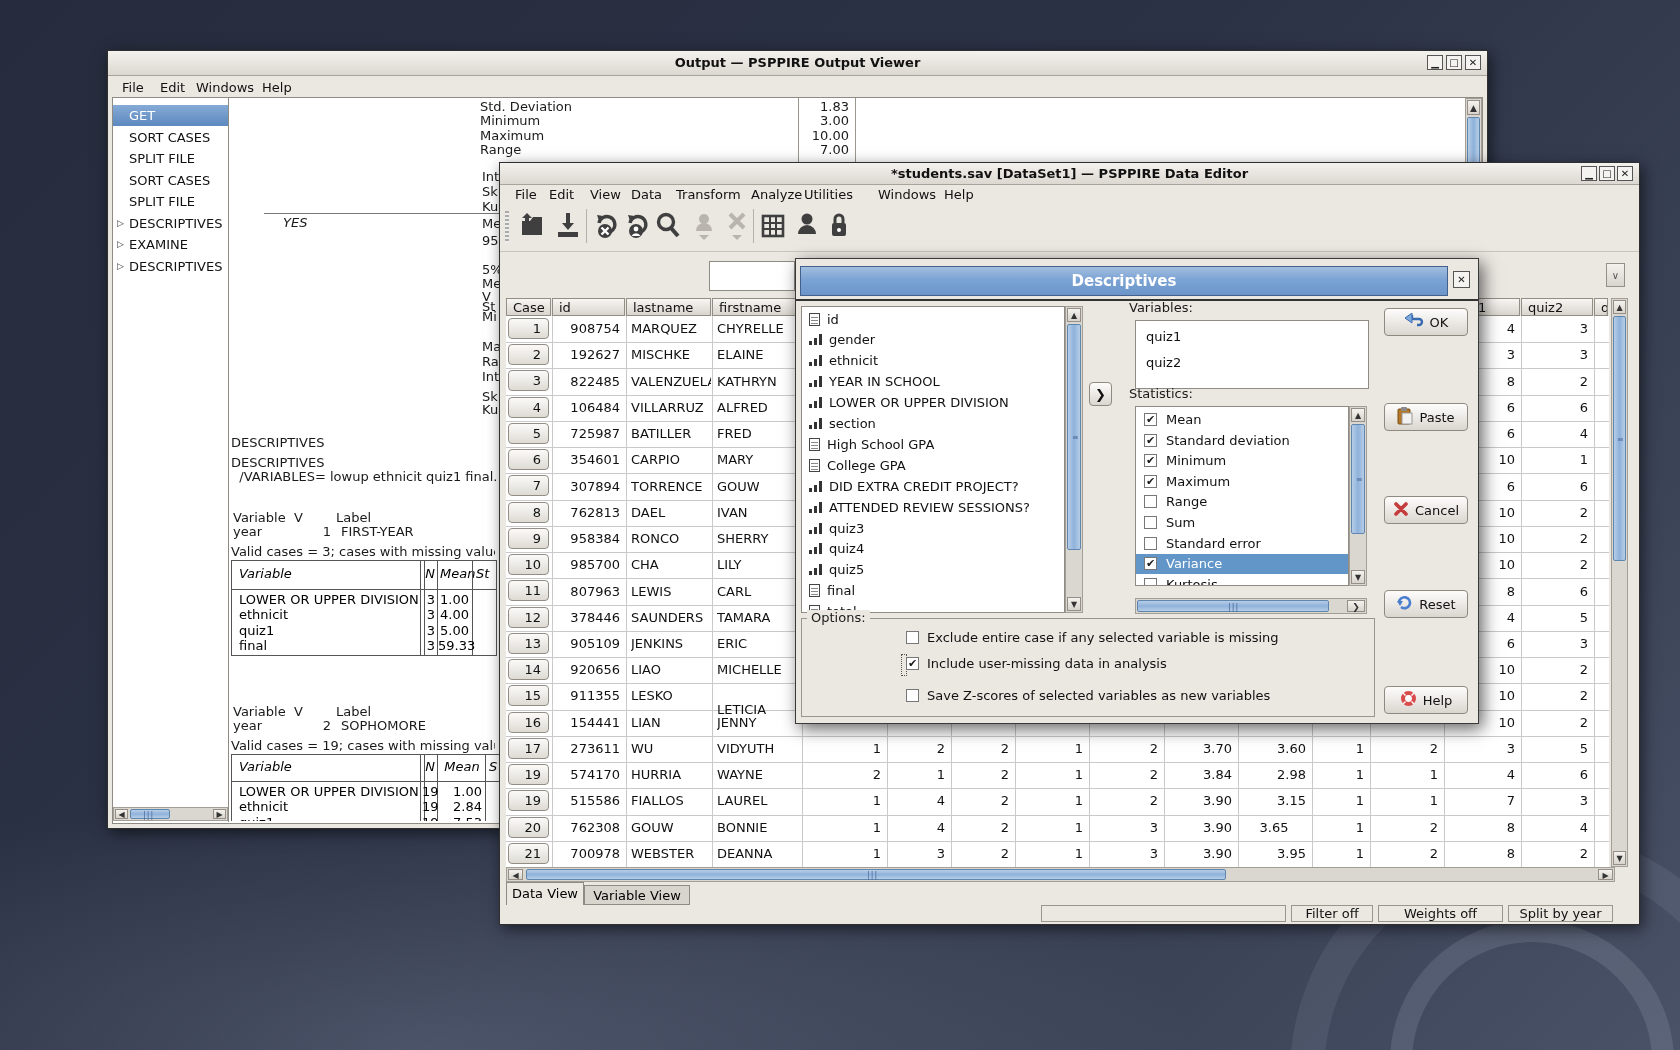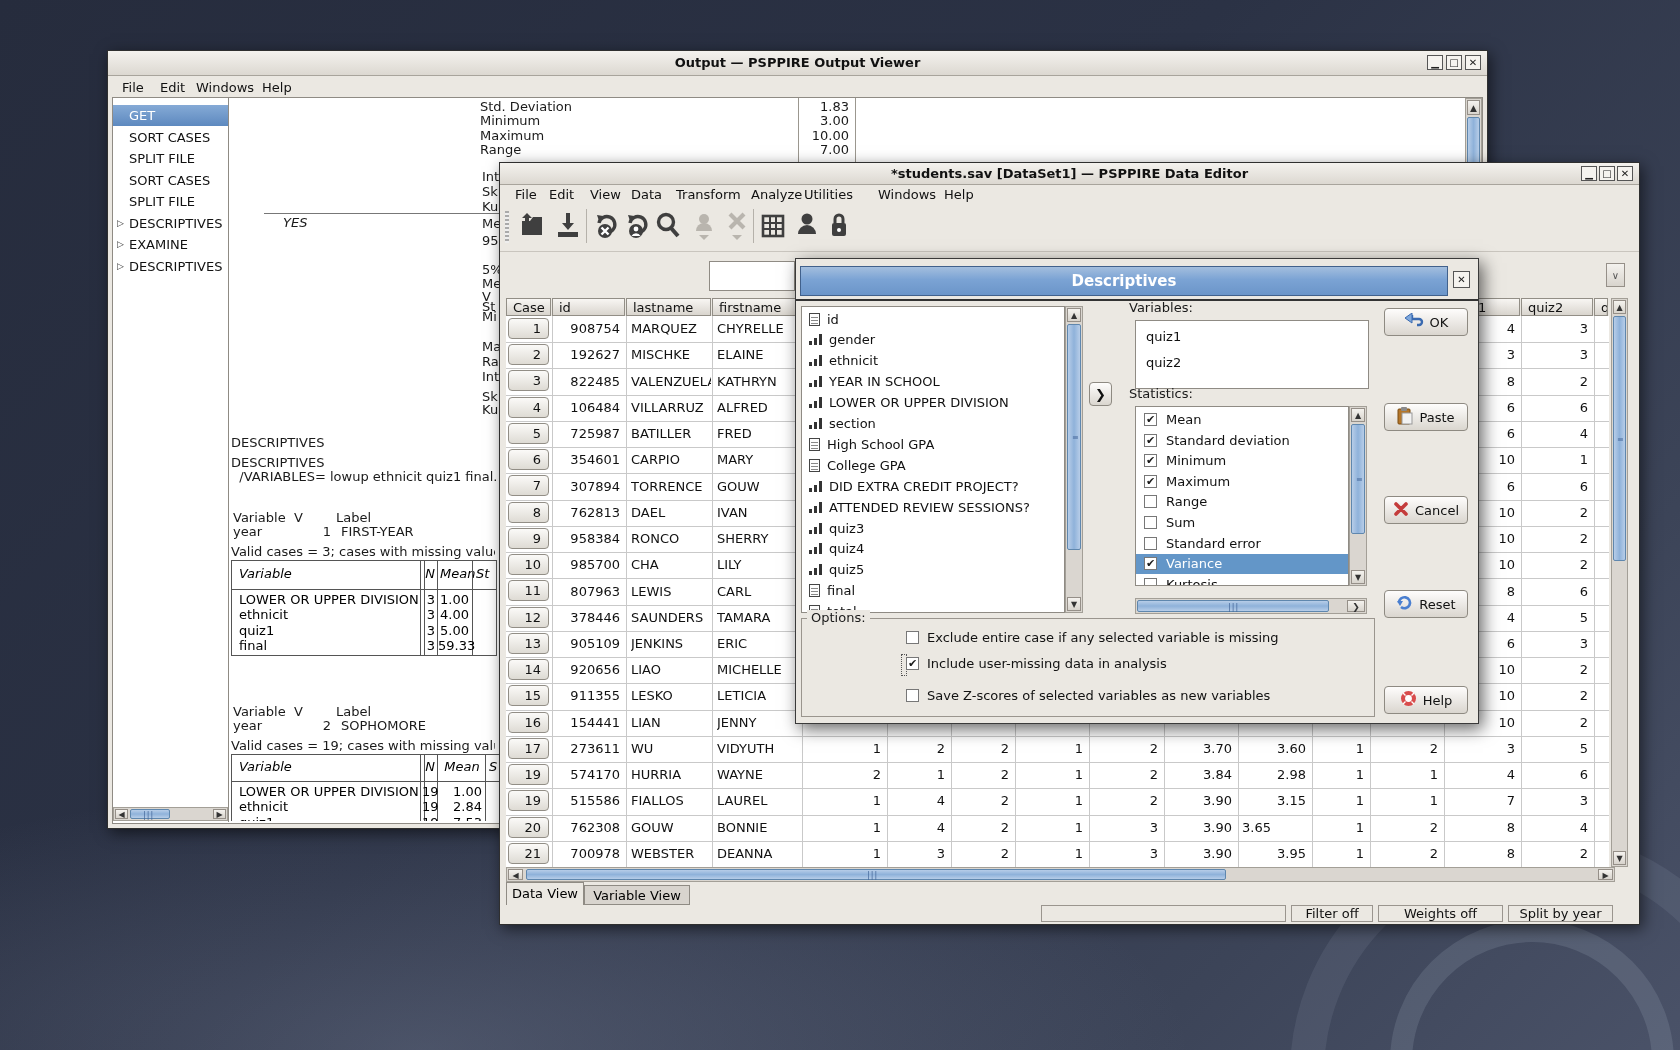--- a/index.html
+++ b/index.html
@@ -407,21 +407,21 @@
         <div class="cell" style="left: 1025px; top: 473px; width: 63px; text-align: right;">3</div>
         <div class="casebtn" style="left: 8px; top: 496px; width: 41px; height: 21px; line-height: 19px;">14</div>
         <div class="cell" style="left: 56px; top: 499px; width: 64px; text-align: right;">920656</div>
         <div class="cell" style="left: 131px; top: 499px; width: 80px;">LIAO</div>
         <div class="cell" style="left: 217px; top: 499px; width: 84px;">MICHELLE</div>
         <div class="cell" style="left: 948px; top: 499px; width: 67px; text-align: right;">10</div>
         <div class="cell" style="left: 1025px; top: 499px; width: 63px; text-align: right;">2</div>
         <div class="casebtn" style="left: 8px; top: 522px; width: 41px; height: 21px; line-height: 19px;">15</div>
         <div class="cell" style="left: 56px; top: 525px; width: 64px; text-align: right;">911355</div>
         <div class="cell" style="left: 131px; top: 525px; width: 80px;">LESKO</div>
-        <div class="cell" style="left: 217px; top: 525px; width: 84px;">LETICIA</div>
+        <div class="cell" style="left: 217px; top: 539px; width: 84px;">LETICIA</div>
         <div class="cell" style="left: 948px; top: 525px; width: 67px; text-align: right;">10</div>
         <div class="cell" style="left: 1025px; top: 525px; width: 63px; text-align: right;">2</div>
         <div class="casebtn" style="left: 8px; top: 549px; width: 41px; height: 21px; line-height: 19px;">16</div>
         <div class="cell" style="left: 56px; top: 552px; width: 64px; text-align: right;">154441</div>
         <div class="cell" style="left: 131px; top: 552px; width: 80px;">LIAN</div>
         <div class="cell" style="left: 217px; top: 552px; width: 84px;">JENNY</div>
         <div class="cell" style="left: 948px; top: 552px; width: 67px; text-align: right;">10</div>
         <div class="cell" style="left: 1025px; top: 552px; width: 63px; text-align: right;">2</div>
         <div class="casebtn" style="left: 8px; top: 575px; width: 41px; height: 21px; line-height: 19px;">17</div>
         <div class="cell" style="left: 56px; top: 578px; width: 64px; text-align: right;">273611</div>
@@ -471,21 +471,21 @@
         <div class="casebtn" style="left: 8px; top: 654px; width: 41px; height: 21px; line-height: 19px;">20</div>
         <div class="cell" style="left: 56px; top: 657px; width: 64px; text-align: right;">762308</div>
         <div class="cell" style="left: 131px; top: 657px; width: 80px;">GOUW</div>
         <div class="cell" style="left: 217px; top: 657px; width: 84px;">BONNIE</div>
         <div class="cell" style="left: 306px; top: 657px; width: 75px; text-align: right;">1</div>
         <div class="cell" style="left: 391px; top: 657px; width: 54px; text-align: right;">4</div>
         <div class="cell" style="left: 455px; top: 657px; width: 54px; text-align: right;">2</div>
         <div class="cell" style="left: 519px; top: 657px; width: 64px; text-align: right;">1</div>
         <div class="cell" style="left: 593px; top: 657px; width: 65px; text-align: right;">3</div>
         <div class="cell" style="left: 668px; top: 657px; width: 64px; text-align: right;">3.90</div>
-        <div class="cell" style="left: 742px; top: 657px; width: 64px; text-align: left;">3.65</div>
+        <div class="cell" style="left: 742px; top: 657px; width: 64px; text-align: center;">3.65</div>
         <div class="cell" style="left: 816px; top: 657px; width: 48px; text-align: right;">1</div>
         <div class="cell" style="left: 874px; top: 657px; width: 64px; text-align: right;">2</div>
         <div class="cell" style="left: 948px; top: 657px; width: 67px; text-align: right;">8</div>
         <div class="cell" style="left: 1025px; top: 657px; width: 63px; text-align: right;">4</div>
         <div class="casebtn" style="left: 8px; top: 680px; width: 41px; height: 21px; line-height: 19px;">21</div>
         <div class="cell" style="left: 56px; top: 683px; width: 64px; text-align: right;">700978</div>
         <div class="cell" style="left: 131px; top: 683px; width: 80px;">WEBSTER</div>
         <div class="cell" style="left: 217px; top: 683px; width: 84px;">DEANNA</div>
         <div class="cell" style="left: 306px; top: 683px; width: 75px; text-align: right;">1</div>
         <div class="cell" style="left: 391px; top: 683px; width: 54px; text-align: right;">3</div>

